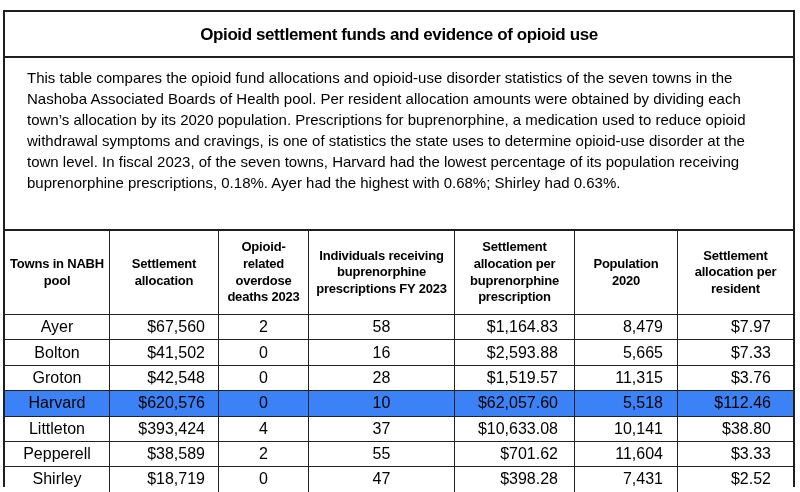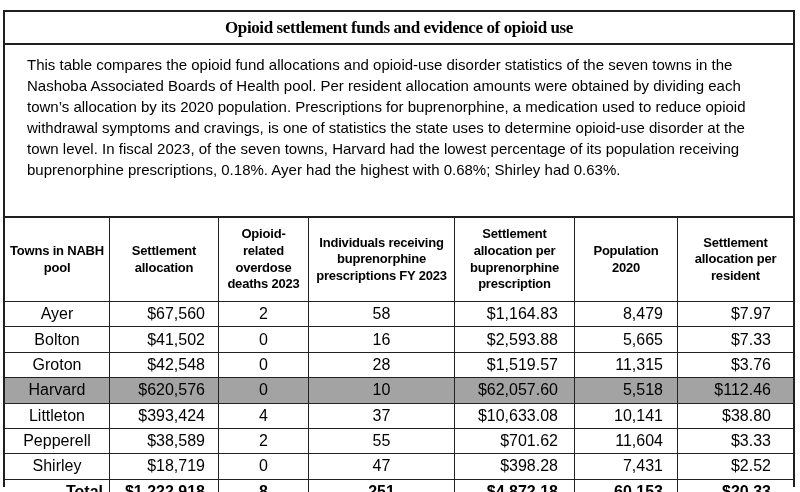--- a/index.html
+++ b/index.html
@@ -1,21 +1,21 @@
 <!DOCTYPE html>
 <html><head>
 <meta charset="utf-8">
 <style>
   * { box-sizing: border-box; margin: 0; padding: 0; }
   html, body { width: 800px; height: 492px; background: #ffffff; color: #000;
     font-family: "Liberation Sans", sans-serif; overflow: hidden; }
   .frame { position: absolute; left: 3px; top: 10px; width: 792px; height: 477px;
     border: 2px solid #1f1f1f; background: #fff; }
-  .title-box { height: 33px; border-bottom: 2px solid #1f1f1f;
-    display: flex; flex-direction: column; align-items: center; justify-content: center; font-family: Liberation Serif, serif; }
+  .title-box { height: 46px; border-bottom: 2px solid #1f1f1f;
+    display: flex; flex-direction: column; align-items: center; justify-content: center; }
   .title-line { font-weight: bold; font-size: 17px; line-height: 21px; letter-spacing: -0.4px;
     text-align: center; white-space: nowrap; }
   .desc-box { height: 173px; border-bottom: 2px solid #1f1f1f; padding: 9px 22px 0 22px;
     font-size: 15px; line-height: 21px; text-align: left; }
   .grid { display: grid; width: 100%; height: 287px;
     grid-template-columns: 105px 109px 90px 146px 120px 103px 1fr;
     grid-template-rows: 84px repeat(8, 1fr); }
   .row { display: contents; }
   .row > div { display: flex; align-items: center; font-size: 16px;
     border-right: 1.5px solid #222; border-bottom: 1.5px solid #222; background: #fff; }
@@ -25,21 +25,21 @@
   .row > div:nth-child(2) { justify-content: flex-end; padding-right: 13px; }
   .row > div:nth-child(3) { justify-content: center; }
   .row > div:nth-child(4) { justify-content: center; }
   .row > div:nth-child(5) { justify-content: flex-end; padding-right: 16px; }
   .row > div:nth-child(6) { justify-content: flex-end; padding-right: 14px; }
   .row > div:nth-child(7) { justify-content: flex-end; padding-right: 22px; }
   
   .hdr > div { font-weight: bold; font-size: 13px; line-height: 1.28; letter-spacing: -0.2px;
     justify-content: center !important; text-align: center; padding: 0 5px !important; }
   
-  .hl > div { background: #a3a3a3; }
+  .hl > div { background: #3b82f6; }
   
   .total > div { font-weight: bold; border-bottom: none; }
   .total > div:nth-child(1) { justify-content: flex-end; padding-right: 6px; padding-left: 32px; }
 </style>
 </head>
 <body>
 
 <div class="frame">
 
   <div class="title-box">

